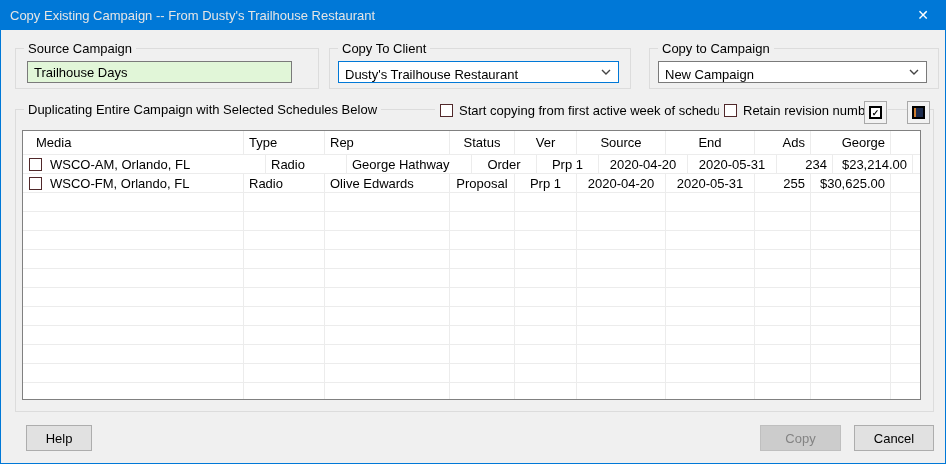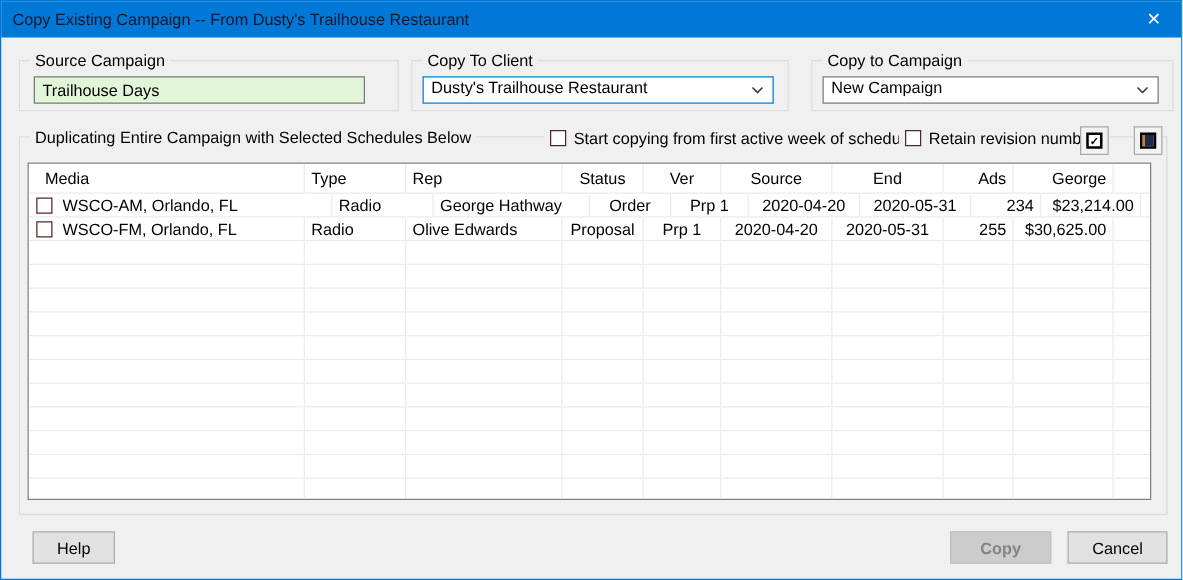--- a/index.html
+++ b/index.html
@@ -10,51 +10,51 @@
     --checkbox-border:#50282a;
     --grid-line:#ececec;
   }
   html,body{margin:0;padding:0;background:#fff;}
   .dialog{
     position:relative;width:946px;height:464px;box-sizing:border-box;
     background:var(--dialog-bg);border:1px solid var(--titlebar);
     font-family:"Liberation Sans",sans-serif;font-size:13px;color:#000;overflow:hidden;
   }
   .titlebar{position:absolute;top:-1px;left:-1px;right:-1px;height:30px;background:var(--titlebar);display:flex;align-items:center;}
-  .title{color:#0f172a;padding-left:10px;white-space:nowrap;}
+  .title{color:#e5e5e5;padding-left:10px;white-space:nowrap;}
   .close-btn{position:absolute;right:0;top:0;width:46px;height:30px;display:flex;align-items:center;justify-content:center;color:#fff;font-size:14px;}
   .groupbox{position:absolute;border:1px solid #dcdcdc;box-sizing:border-box;}
   .gb-label{position:absolute;top:-8px;left:8px;background:var(--dialog-bg);padding:0 4px;line-height:15px;white-space:nowrap;}
   .text-input{
     position:absolute;left:11px;top:12px;width:265px;height:22px;box-sizing:border-box;
     border:1px solid #7a7a7a;background:var(--source-field-bg);
     display:flex;align-items:center;padding-left:6px;white-space:nowrap;
   }
-  .combo{position:absolute;top:12px;height:22px;box-sizing:border-box;background:#fff;border:1px solid #7a7a7a;display:flex;align-items:flex-start;}
+  .combo{position:absolute;top:12px;height:22px;box-sizing:border-box;background:#fff;border:1px solid #7a7a7a;display:flex;align-items:flex-end;}
   .combo.focused{border-color:var(--focus-border);}
   .combo-text{flex:1;padding-left:6px;white-space:nowrap;overflow:hidden;}
   .chev{width:24px;height:100%;display:flex;align-items:center;justify-content:center;flex:none;}
   .opt{position:absolute;top:-10px;height:20px;display:flex;align-items:center;gap:6px;background:var(--dialog-bg);padding:0 5px;white-space:nowrap;}
   .cb{width:13px;height:13px;box-sizing:border-box;border:1px solid var(--checkbox-border);background:#fff;flex:none;display:flex;align-items:center;justify-content:center;font-size:10px;line-height:1;}
   .mini-btn{position:absolute;top:-9px;width:23px;height:23px;box-sizing:border-box;background:#f2f2f2;border:1px solid #a8a8a8;display:flex;align-items:center;justify-content:center;}
   .ico-checked{width:13px;height:13px;box-sizing:border-box;border:2px solid #000;display:flex;align-items:center;justify-content:center;font-size:9px;font-weight:bold;color:#000;background:#fff;}
   .ico-solid{width:13px;height:13px;box-sizing:border-box;border:2px solid #000;background:#fff;display:flex;}
   .ico-solid-fill{flex:1;margin:0;background:#1c2b4d;border-left:2px solid #cf7d2e;}
   .table{position:absolute;left:6px;top:20px;width:899px;height:270px;box-sizing:border-box;background:#fff;border:1px solid #808080;overflow:hidden;}
   .trow{display:flex;height:19px;box-sizing:border-box;border-bottom:1px solid var(--grid-line);align-items:stretch;}
   .trow.head{height:24px;}
   .tcell{box-sizing:border-box;border-right:1px solid var(--grid-line);display:flex;align-items:center;overflow:hidden;white-space:nowrap;flex:none;}
   .tcell.al{justify-content:flex-start;padding-left:5px;}
   .tcell.ac{justify-content:center;}
   .tcell.ar{justify-content:flex-end;padding-right:5px;}
   .tcell.media-head{padding-left:13px;}
   .tcell.media-cell{padding-left:6px;gap:8px;}
   .tcell.filler{flex:1;border-right:none;}
   .btn{position:absolute;height:26px;box-sizing:border-box;background:#e1e1e1;border:1px solid #adadad;display:flex;align-items:center;justify-content:center;}
-  .btn.disabled{background:#cccccc;border-color:#bfbfbf;color:#838383;font-weight:bold;}
+  .btn.disabled{background:#cccccc;border-color:#bfbfbf;color:#838383;}
 </style>
 </head>
 <body>
 
 <div class="dialog">
 
   <div class="titlebar">
     <span class="title">Copy Existing Campaign -- From Dusty's Trailhouse Restaurant</span>
     <span class="close-btn">✕</span>
   </div>

